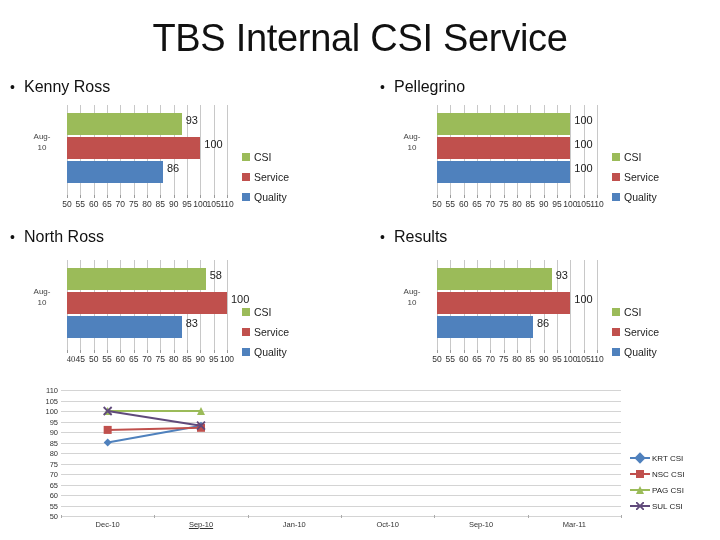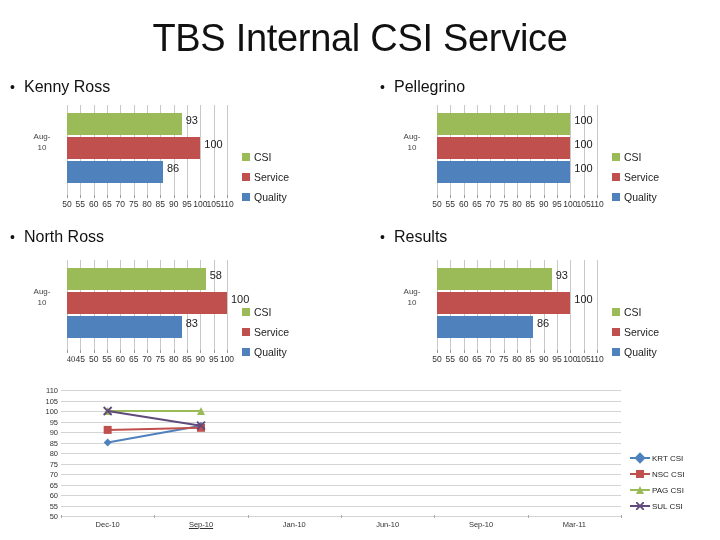--- a/index.html
+++ b/index.html
@@ -591,21 +591,21 @@
       </svg>
     </div>
   <div id="lc-xlabels">
       <div class="lc-xtick" style="left: 0px;"></div>
       <div class="lc-xlabel" style="left: 46.6667px;">Dec-10</div>
       <div class="lc-xtick" style="left: 93.3333px;"></div>
       <div class="lc-xlabel" style="left: 140px; text-decoration: underline;">Sep-10</div>
       <div class="lc-xtick" style="left: 186.667px;"></div>
       <div class="lc-xlabel" style="left: 233.333px;">Jan-10</div>
       <div class="lc-xtick" style="left: 280px;"></div>
-      <div class="lc-xlabel" style="left: 326.667px;">Jun-10</div>
+      <div class="lc-xlabel" style="left: 326.667px;">Oct-10</div>
       <div class="lc-xtick" style="left: 373.333px;"></div>
       <div class="lc-xlabel" style="left: 420px;">Sep-10</div>
       <div class="lc-xtick" style="left: 466.667px;"></div>
       <div class="lc-xlabel" style="left: 513.333px;">Mar-11</div>
       <div class="lc-xtick" style="left: 560px;"></div>
     </div>
   <div id="lc-legend">
       <div class="lc-legend-item">
         <span class="lc-legend-marker">
           <span class="lm-line" style="background: rgb(79, 129, 189);"></span>

